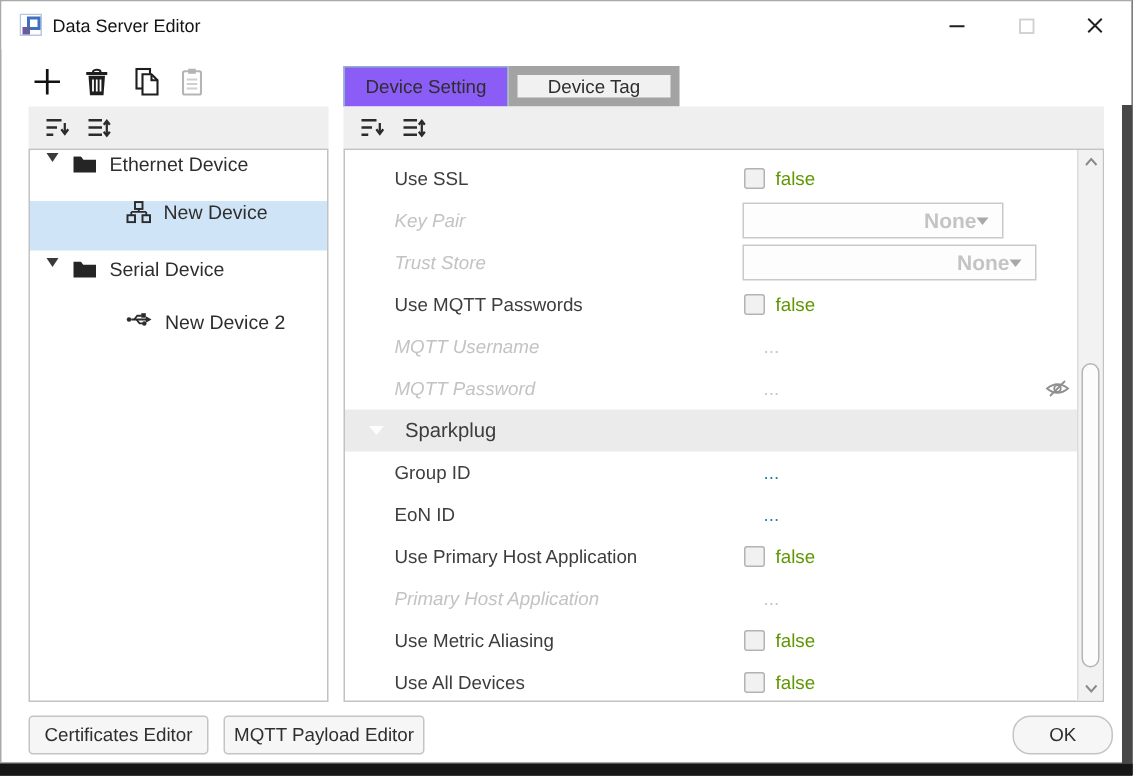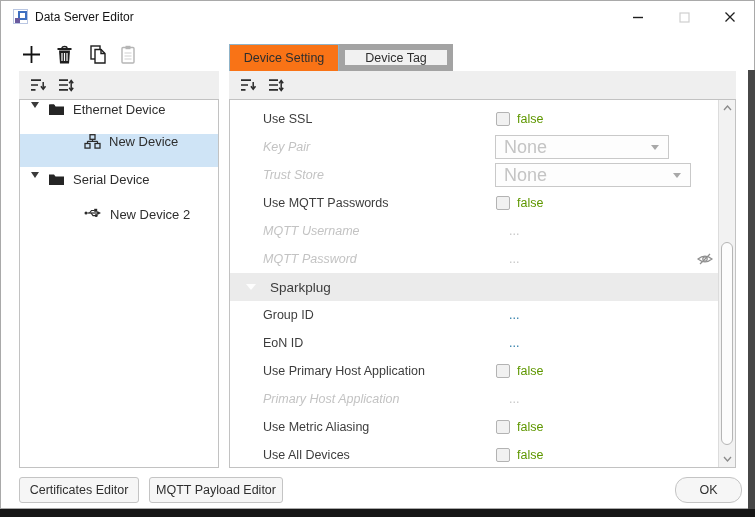--- a/index.html
+++ b/index.html
@@ -19,21 +19,21 @@
     align-items:center;justify-content:center;cursor:default;}
   .btn-min{left:614px}.btn-max{left:660px}.btn-close{left:706px}
 
   
   .tbtn{position:absolute;width:26px;height:26px;display:flex;align-items:center;justify-content:center;}
   .tb-add{left:17px;top:40px}.tb-del{left:50px;top:40px}.tb-copy{left:84px;top:40px}.tb-paste{left:114px;top:40px}
 
   
   .tab{position:absolute;top:43px;height:27px;box-sizing:border-box;display:flex;
     align-items:center;justify-content:center;font-size:12.5px;color:#2e2e2e;}
-  .tab.active{left:228px;width:110px;background:#f97316;border:1px solid #8fb3c8;border-bottom:none;}
+  .tab.active{left:228px;width:110px;background:#8b5cf6;border:1px solid #8fb3c8;border-bottom:none;}
   .tab.inactive{left:338px;width:114px;background:#f1f1f1;border:6px solid #a3a3a3;}
 
   
   .strip{position:absolute;top:70px;height:28px;background:#efefef;display:flex;
     align-items:center;gap:10px;padding-left:10px;box-sizing:border-box;}
   .strip-left{left:18px;width:200px;}
   .strip-right{left:228px;width:507px;}
   .strip .sbtn{width:18px;height:16px;display:flex;align-items:center;justify-content:center;}
 
   
@@ -43,36 +43,36 @@
   .trow.selected{background:#cfe4f6;}
   .tcaret{width:0;height:0;border-left:4.5px solid transparent;border-right:4.5px solid transparent;
     border-top:6px solid #3a3a3a;margin-left:11px;}
   .ticon{display:inline-flex;margin-left:9px;}
   .ticon.child{margin-left:64px;}
   .tlabel{margin-left:8px;}
 
   
   .setbox{position:absolute;left:228px;top:98px;width:507px;height:369px;background:#fff;
     border:1px solid #c2c2c2;box-sizing:border-box;}
-  .scroll{position:absolute;left:0;top:0;bottom:0;width:489px;overflow:hidden;}
+  .scroll{position:absolute;left:0;top:0;bottom:0;width:489px;overflow:hidden;text-align:right;}
   .scontent{margin-top:-23px;}
   .srow{position:relative;height:28px;}
   .lbl{position:absolute;left:33px;top:50%;transform:translateY(-50%);font-size:12.5px;color:#3d3d3d;white-space:nowrap;}
   .lbl.dis{color:#c3c3c3;font-style:italic;}
   .cb{position:absolute;left:266px;top:50%;transform:translateY(-50%);width:14px;height:14px;
     background:#f1f1f1;border:1px solid #b3b3b3;border-radius:2px;box-sizing:border-box;}
   .val{position:absolute;top:50%;transform:translateY(-50%);font-size:12.5px;white-space:nowrap;}
   .val.after-cb{left:287px;}
   .val.at-col{left:279px;}
   .green{color:#5f9700;}
   .blue{color:#2d7ca8;}
   .gray{color:#c6c6c6;}
   .dd{position:absolute;left:265px;top:50%;transform:translateY(-50%);height:24px;background:#fdfdfd;
     border:1px solid #c9c9c9;box-sizing:border-box;display:flex;align-items:center;}
-  .dd-text{margin-left:8px;font-size:18px;color:#c4c4c4;flex:1;}
+  .dd-text{margin-left:8px;font-size:14px;color:#c4c4c4;flex:1;font-weight:bold;}
   .dd-caret{width:0;height:0;border-left:4.5px solid transparent;border-right:4.5px solid transparent;
     border-top:5.5px solid #a8a8a8;margin-right:9px;}
   .eye{position:absolute;right:6px;top:50%;transform:translateY(-50%);display:inline-flex;}
   .srow.section{background:#ebebeb;}
   .sec-caret{position:absolute;left:16px;top:50%;transform:translateY(-50%);width:0;height:0;
     border-left:5px solid transparent;border-right:5px solid transparent;border-top:6px solid #fdfdfd;}
   .sec-lbl{position:absolute;left:40px;top:50%;transform:translateY(-50%);font-size:13.5px;color:#3c3c3c;}
 
   
   .sb{position:absolute;right:0;top:0;bottom:0;width:17px;background:#f2f2f2;border-left:1px solid #dcdcdc;box-sizing:border-box;}

